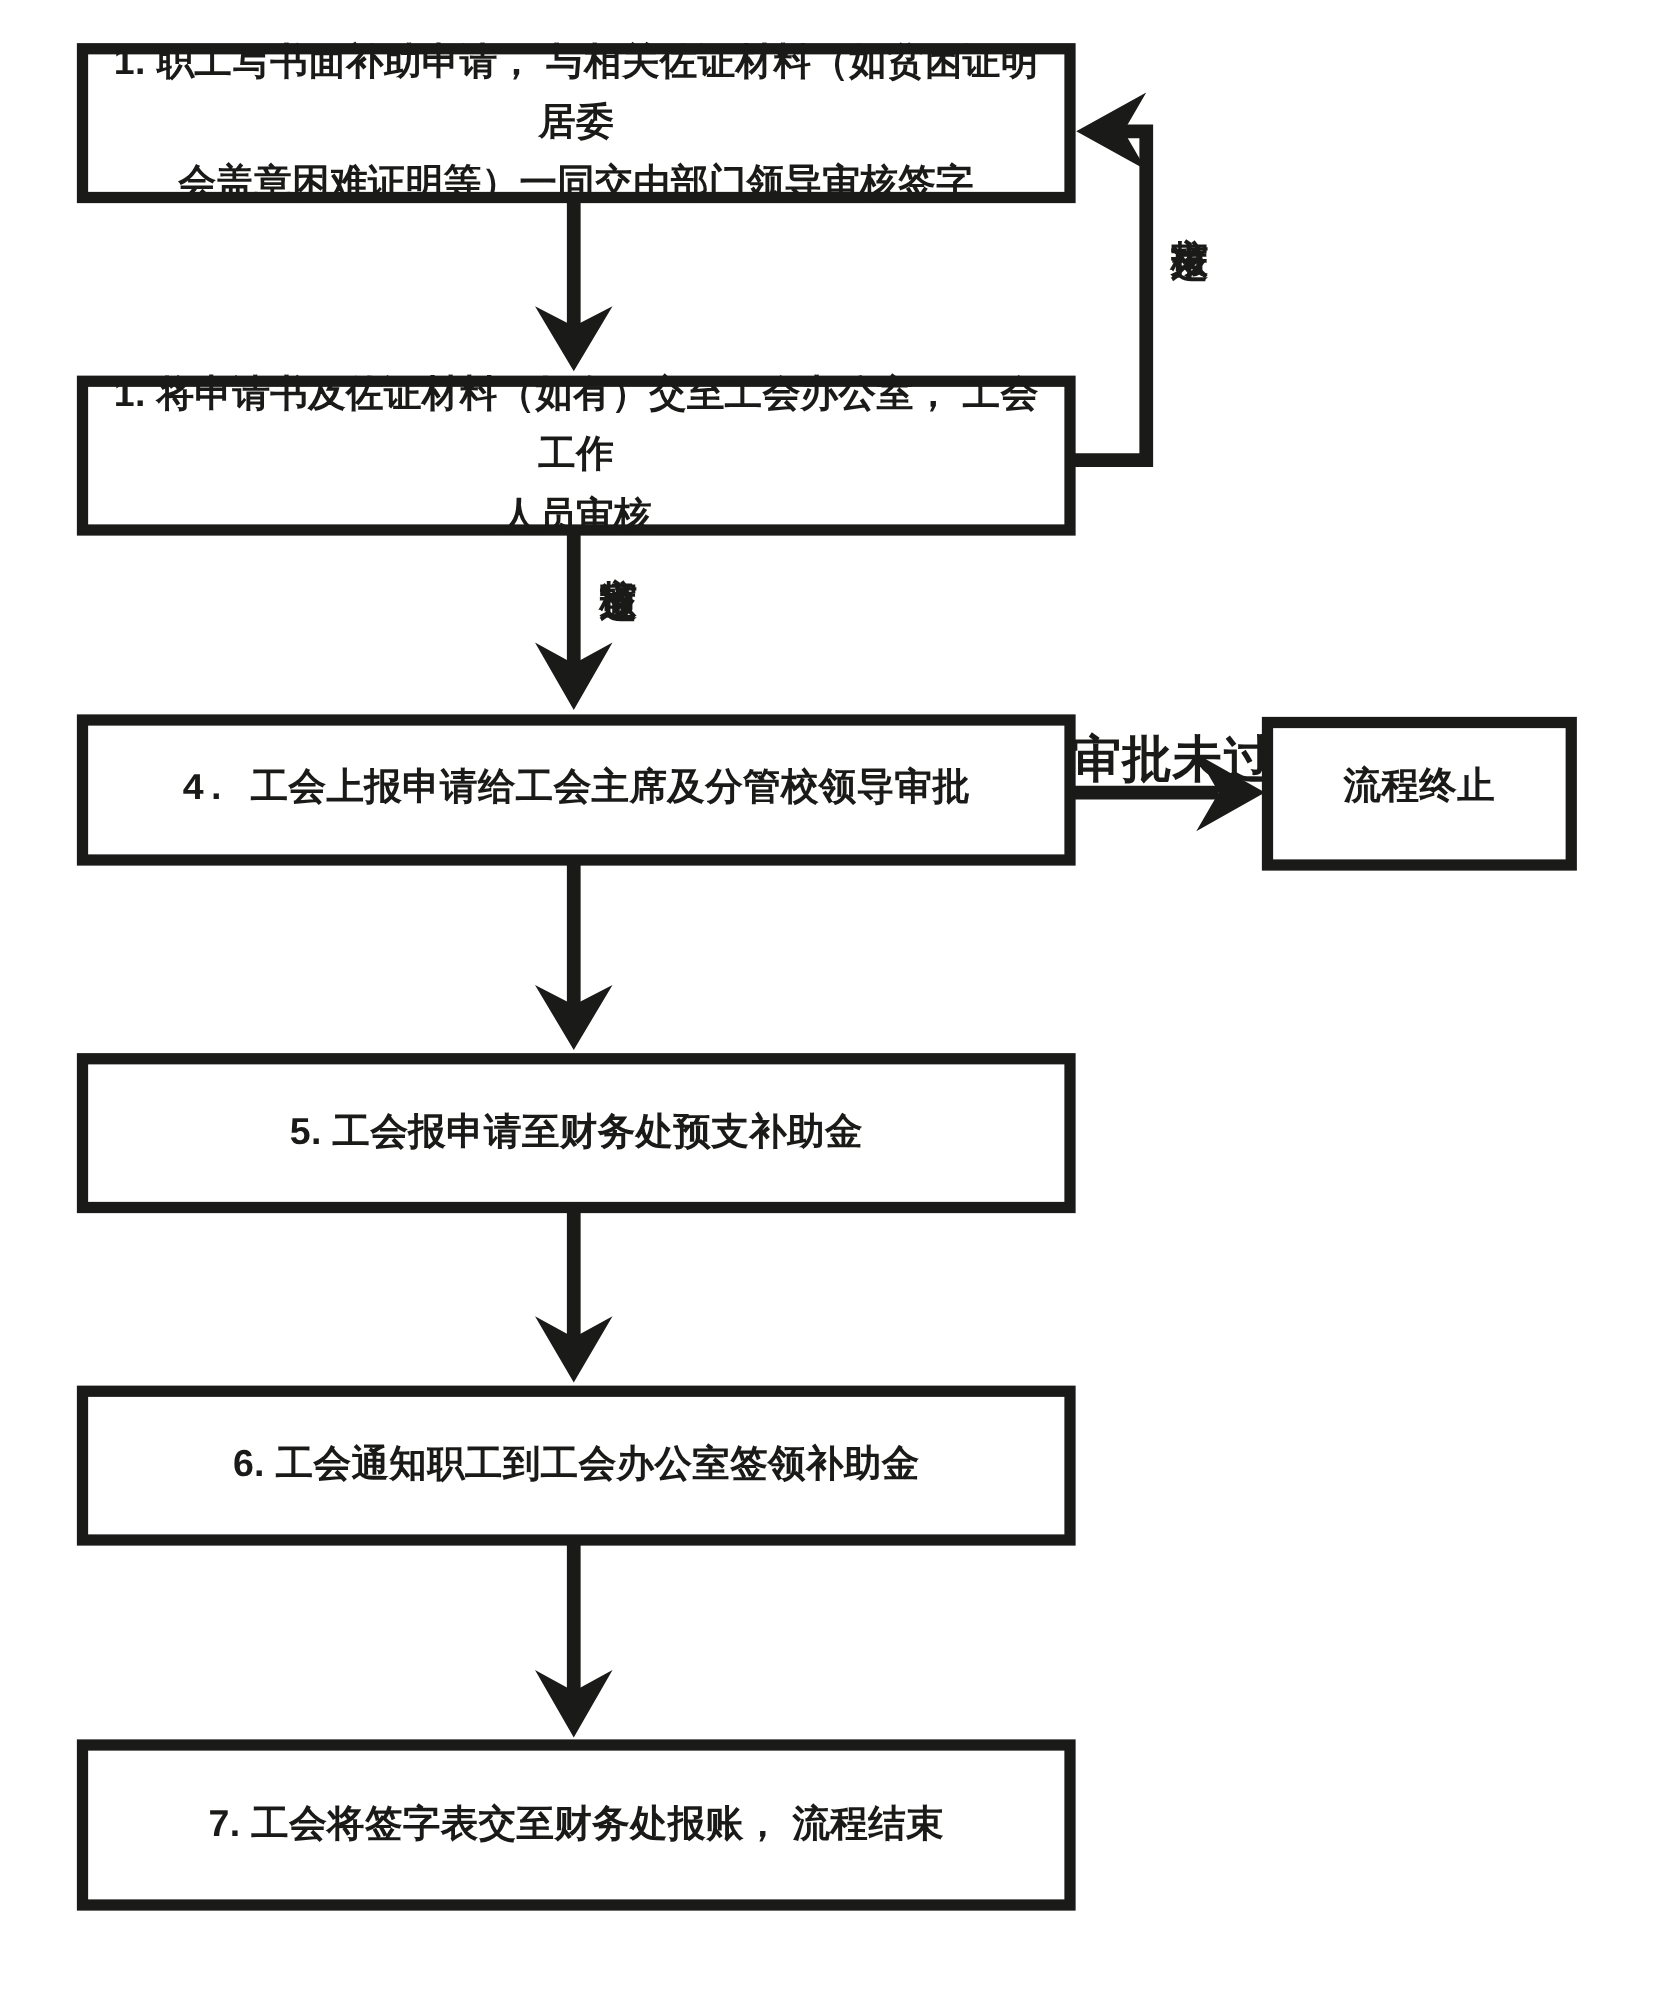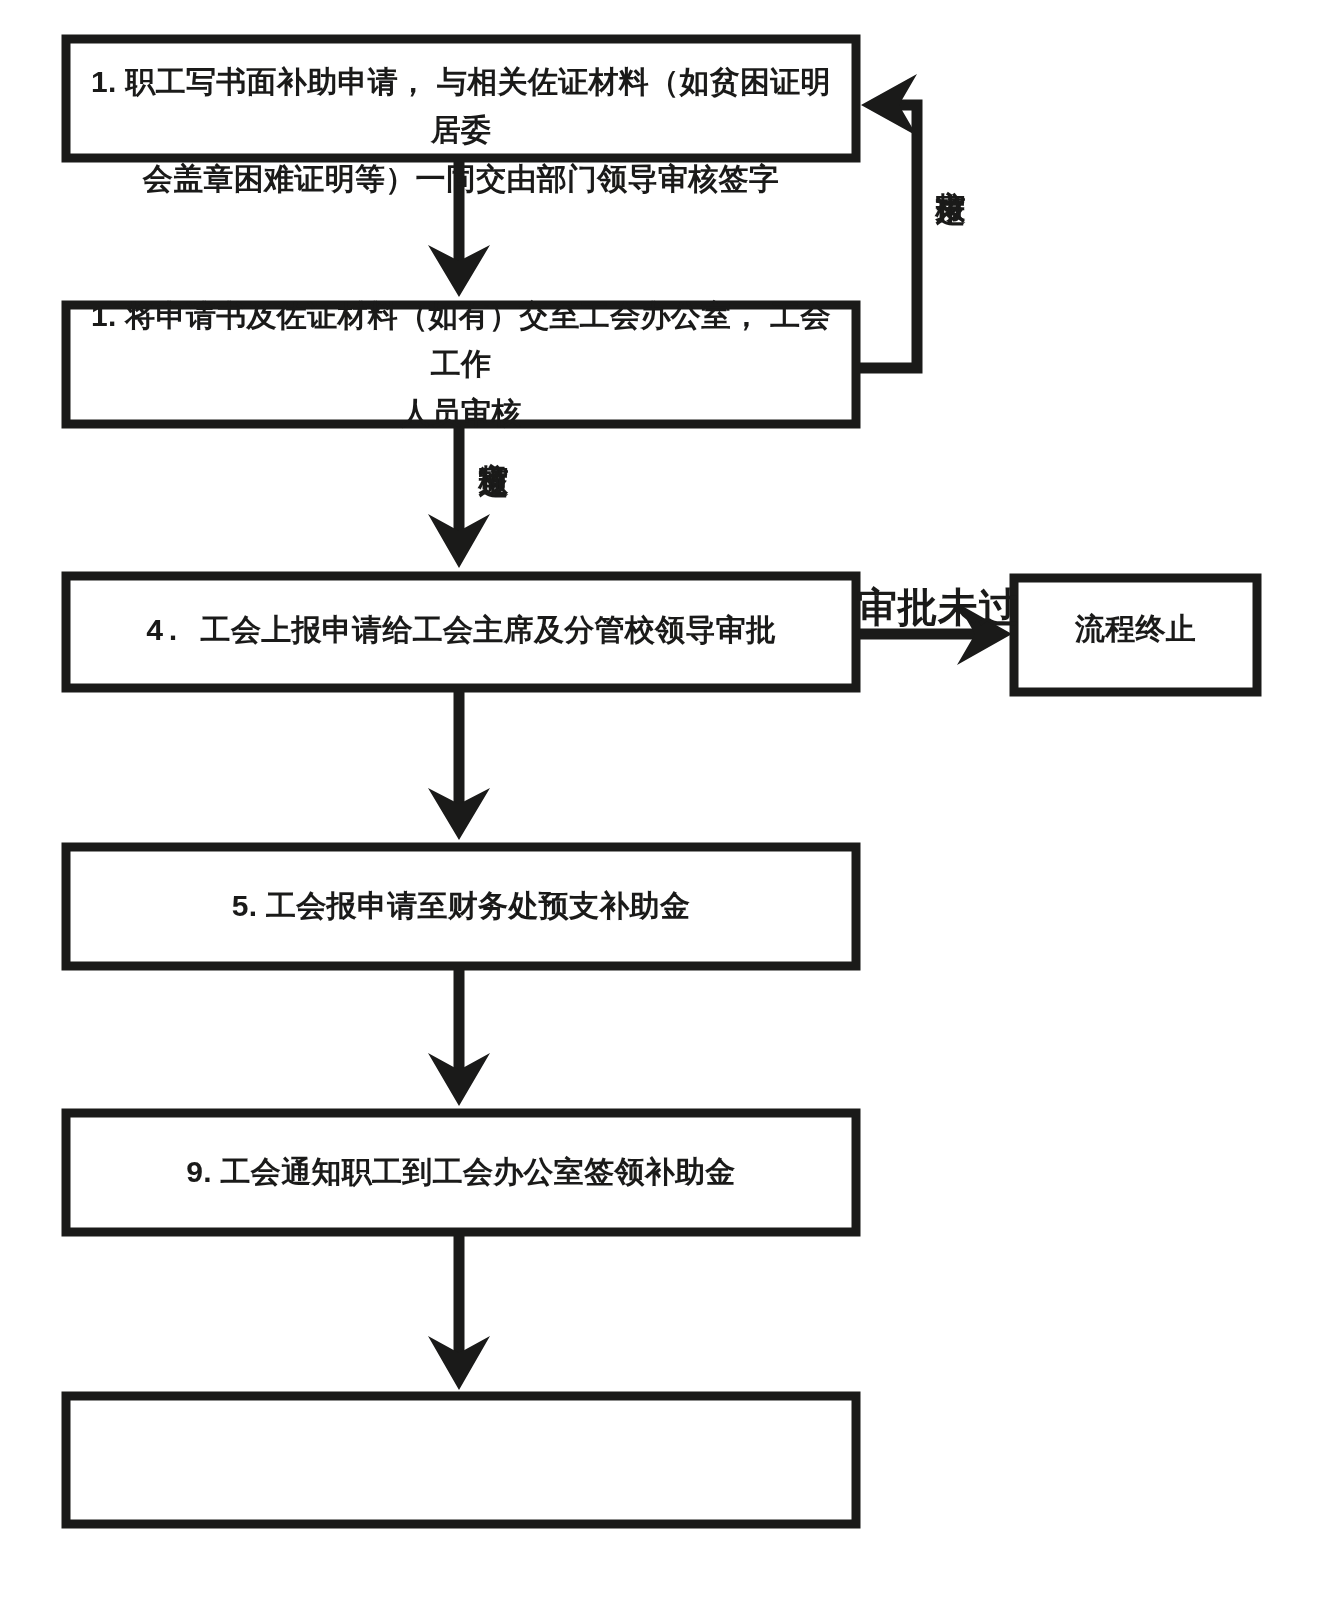--- a/index.html
+++ b/index.html
@@ -110,21 +110,21 @@
     <path class="arrow-head" d="M 459 840 L 428 788 L 459 804 L 490 788 Z"></path>
 
     <line class="connector-line" x1="459" y1="966" x2="459" y2="1072"></line>
     <path class="arrow-head" d="M 459 1106 L 428 1053 L 459 1070 L 490 1053 Z"></path>
 
     <line class="connector-line" x1="459" y1="1232" x2="459" y2="1355"></line>
     <path class="arrow-head" d="M 459 1390 L 428 1336 L 459 1353 L 490 1336 Z"></path>
 
   </svg>
 
-  <div class="node-label" style="left:66px; top:39px; width:790px; height:119px;margin-top:32px;">
+  <div class="node-label" style="left:66px; top:39px; width:790px; height:119px;">
     <div class="inner">
       <div>1. 职工写书面补助申请，  与相关佐证材料（如贫困证明居委</div>
       <div>会盖章困难证明等）一同交由部门领导审核签字</div>
     </div>
   </div>
 
   <div class="node-label" style="left:66px; top:305px; width:790px; height:119px;">
     <div class="inner">
       <div>1. 将申请书及佐证材料（如有）交至工会办公室， 工会工作</div>
       <div>人员审核</div>
@@ -138,24 +138,29 @@
   </div>
 
   <div class="node-label" style="left:66px; top:847px; width:790px; height:119px;text-align:center;">
     <div class="inner">
       <div>5. 工会报申请至财务处预支补助金</div>
     </div>
   </div>
 
   <div class="node-label" style="left:66px; top:1113px; width:790px; height:119px;">
     <div class="inner">
-      <div>9. 工会通知职工到工会办公室签领补助金</div>
+      <div>6. 工会通知职工到工会办公室签领补助金</div>
     </div>
   </div>
 
+  <div class="node-label" style="left:66px; top:1396px; width:790px; height:128px;">
+    <div class="inner">
+      <div>7. 工会将签字表交至财务处报账， 流程结束</div>
+    </div>
+  </div>
 
   <div class="node-label" style="left:1014px; top:572px; width:243px; height:114px;">
     <div class="inner">
       <div>流程终止</div>
     </div>
   </div>
 
   <div class="edge-label-vertical" style="left:935px; top:165px;">审核未过</div>
 
   <div class="edge-label-vertical" style="left:478px; top:437px;">审核通过</div>

